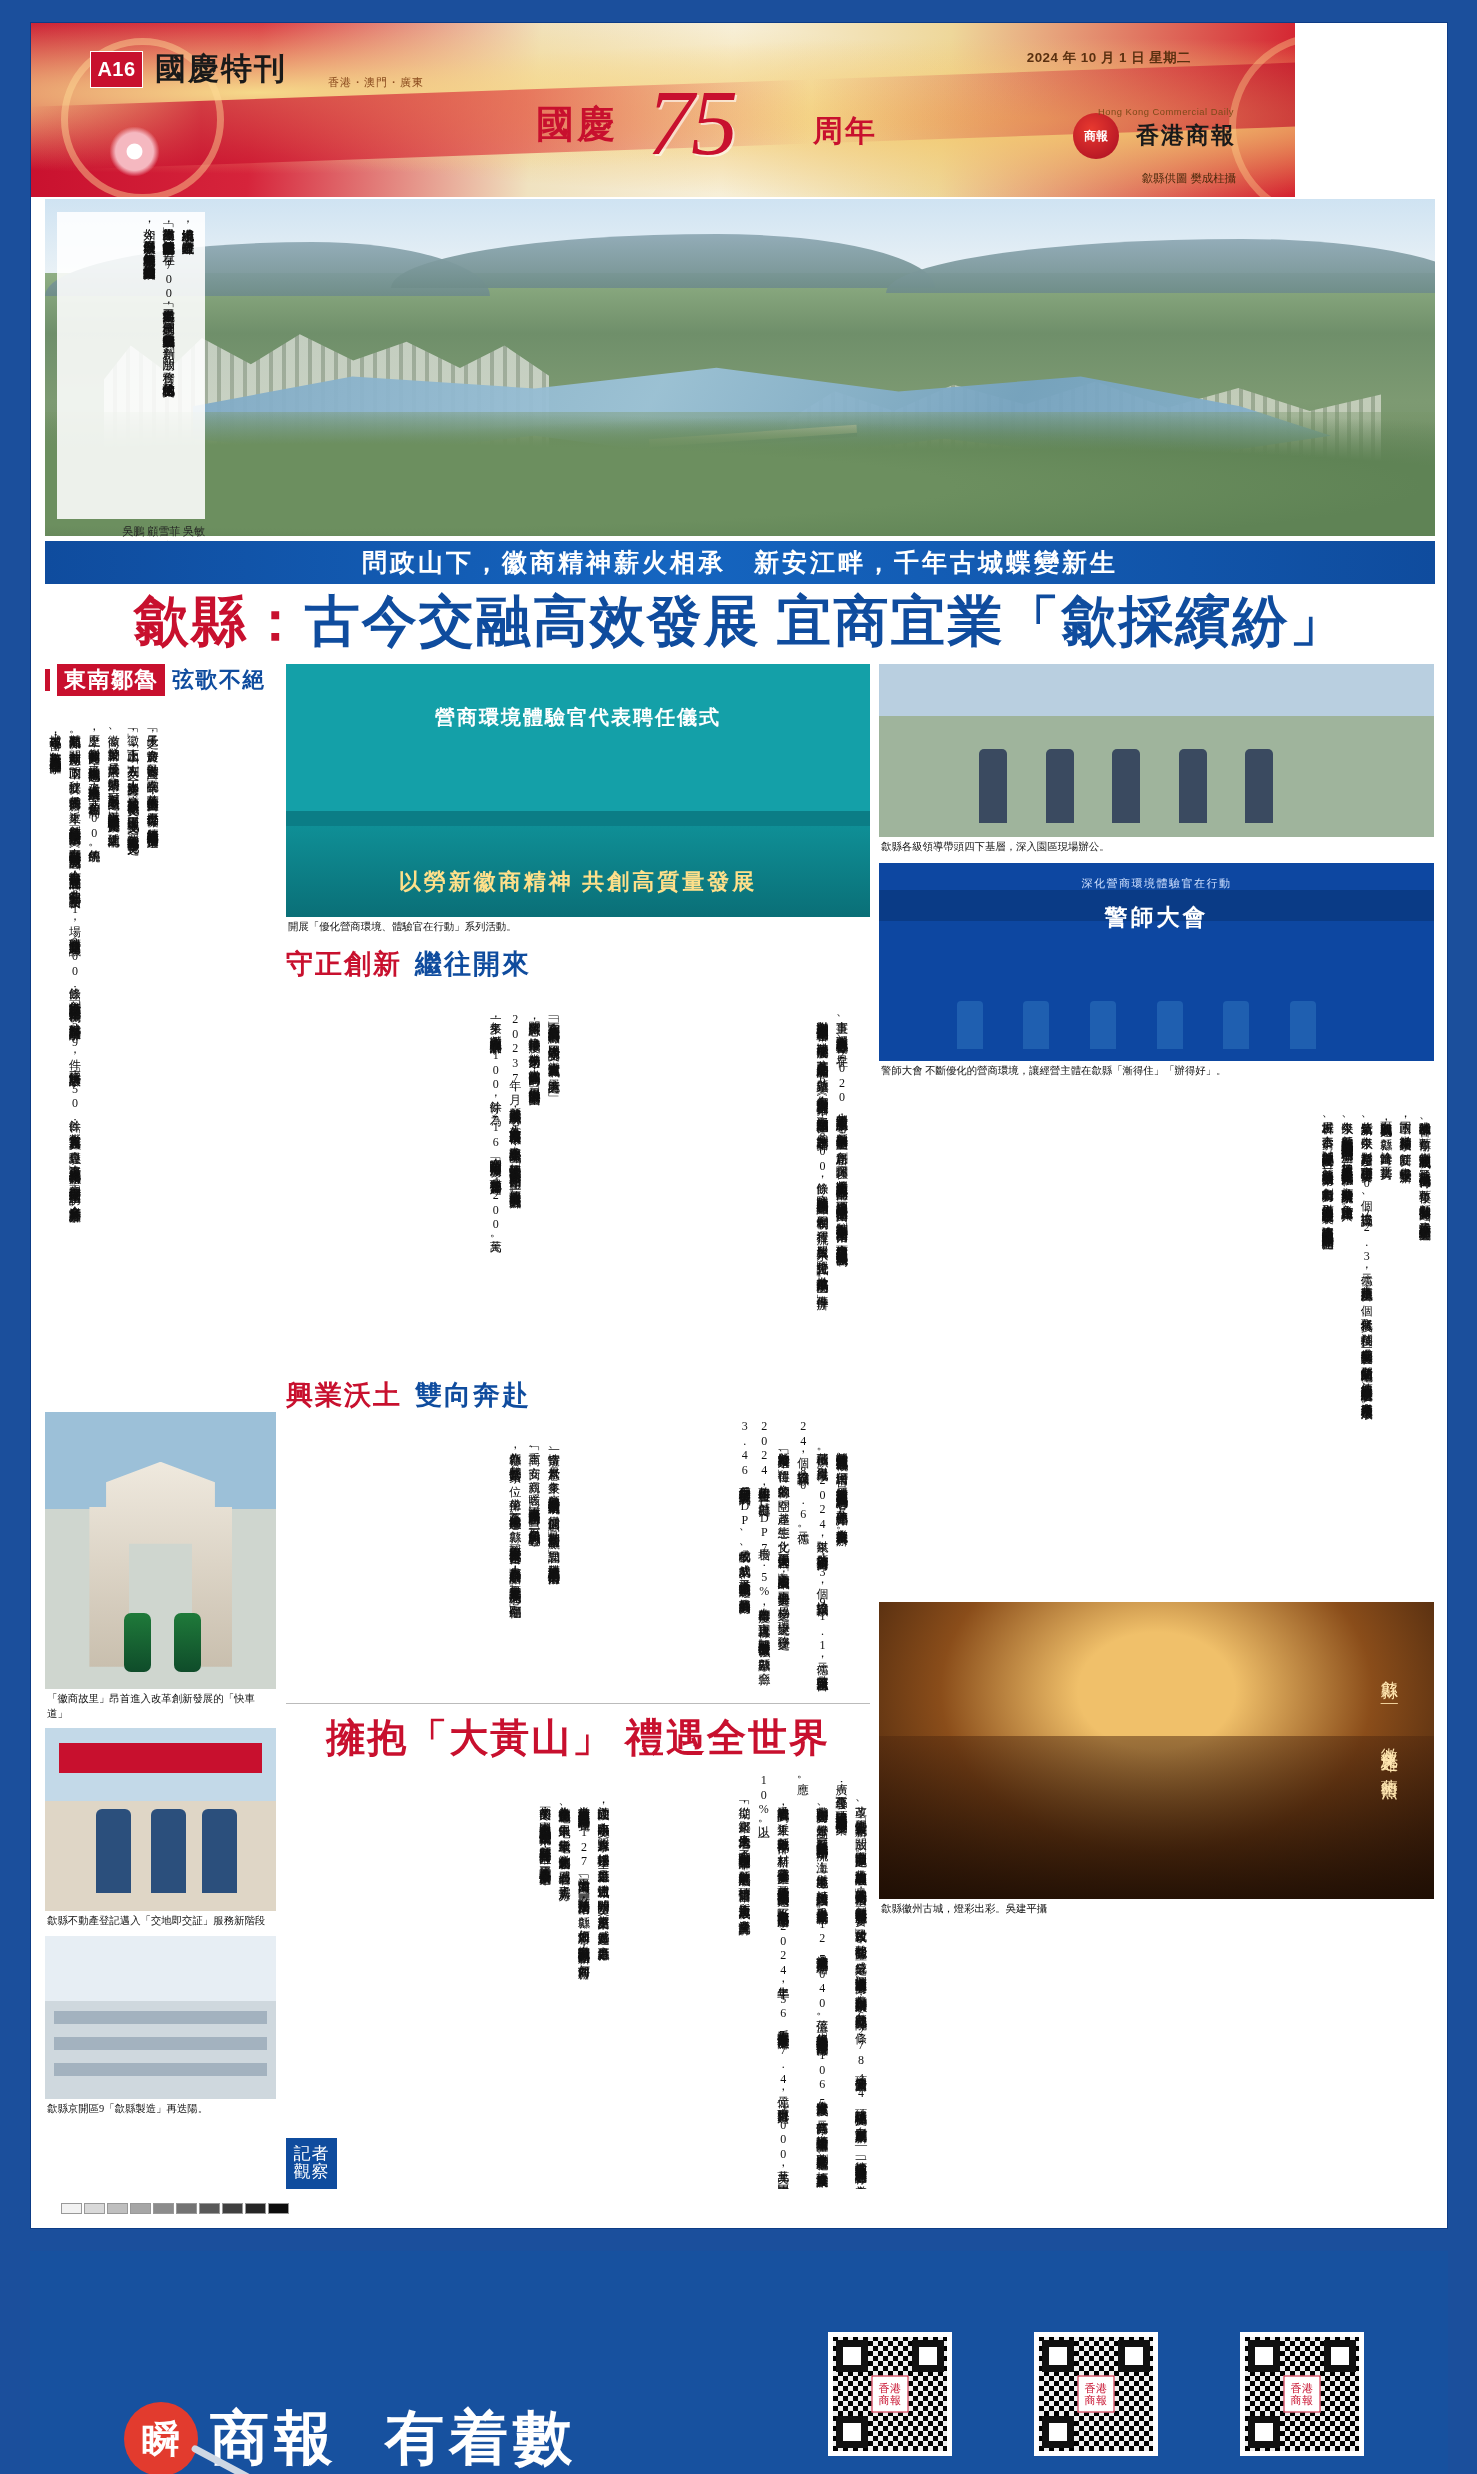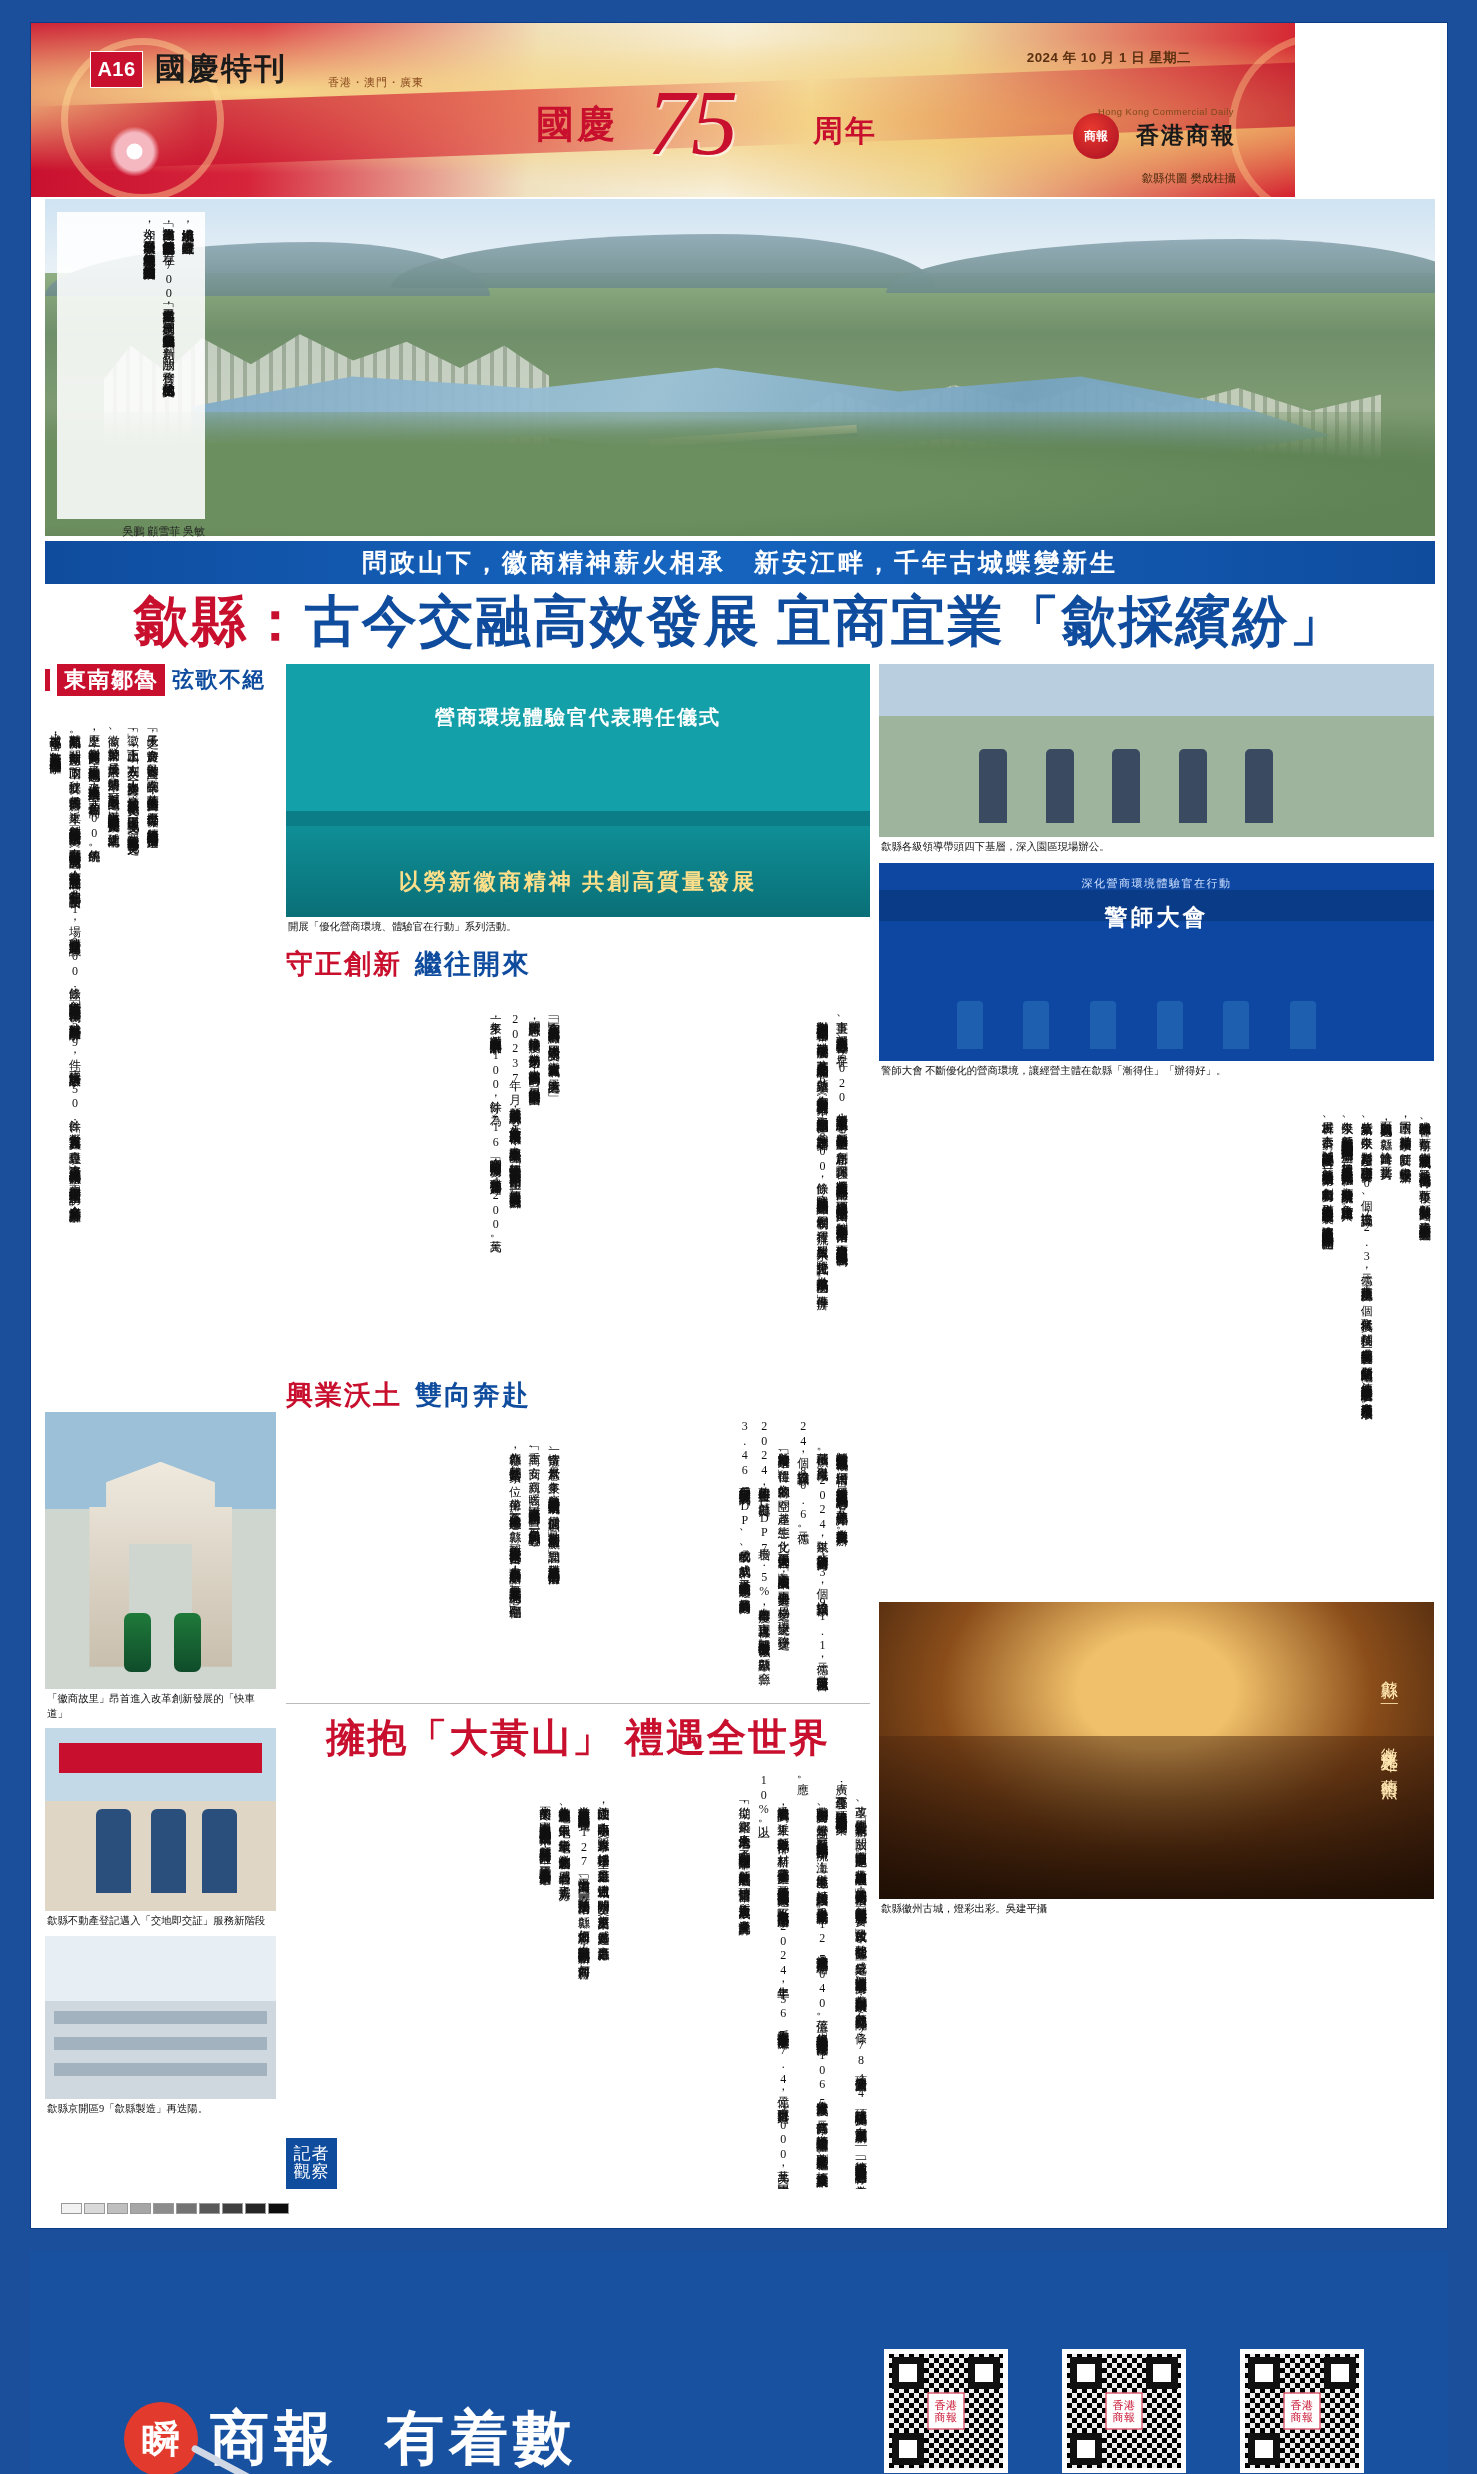--- a/index.html
+++ b/index.html
@@ -310,21 +310,21 @@
     border-radius: 3.5px;
   }
   .promo-word {
     color: #fff; font-family: "Liberation Serif", serif;
     font-size: 59px; font-weight: bold; letter-spacing: 5px;
   }
   .promo-word2 {
     color: #fff; font-family: "Liberation Serif", serif;
     font-size: 59px; font-weight: bold; letter-spacing: 5px; margin-left: 35px;
   }
-  .qr-group { position: absolute; right: 84px; top: 98px; display: flex; gap: 54px; }
+  .qr-group { position: absolute; right: 84px; top: 81px; display: flex; gap: 82px; }
   .qr-item { text-align: center; }
   .qr-box {
     width: 124px; height: 124px; background: #fff; padding: 5px;
   }
   .qr-inner {
     width: 100%; height: 100%;
     background-image:
       repeating-linear-gradient(90deg, #111 0 5px, #fff 5px 10px),
       repeating-linear-gradient(0deg, #111 0 5px, #fff 5px 10px);
     background-blend-mode: difference;

